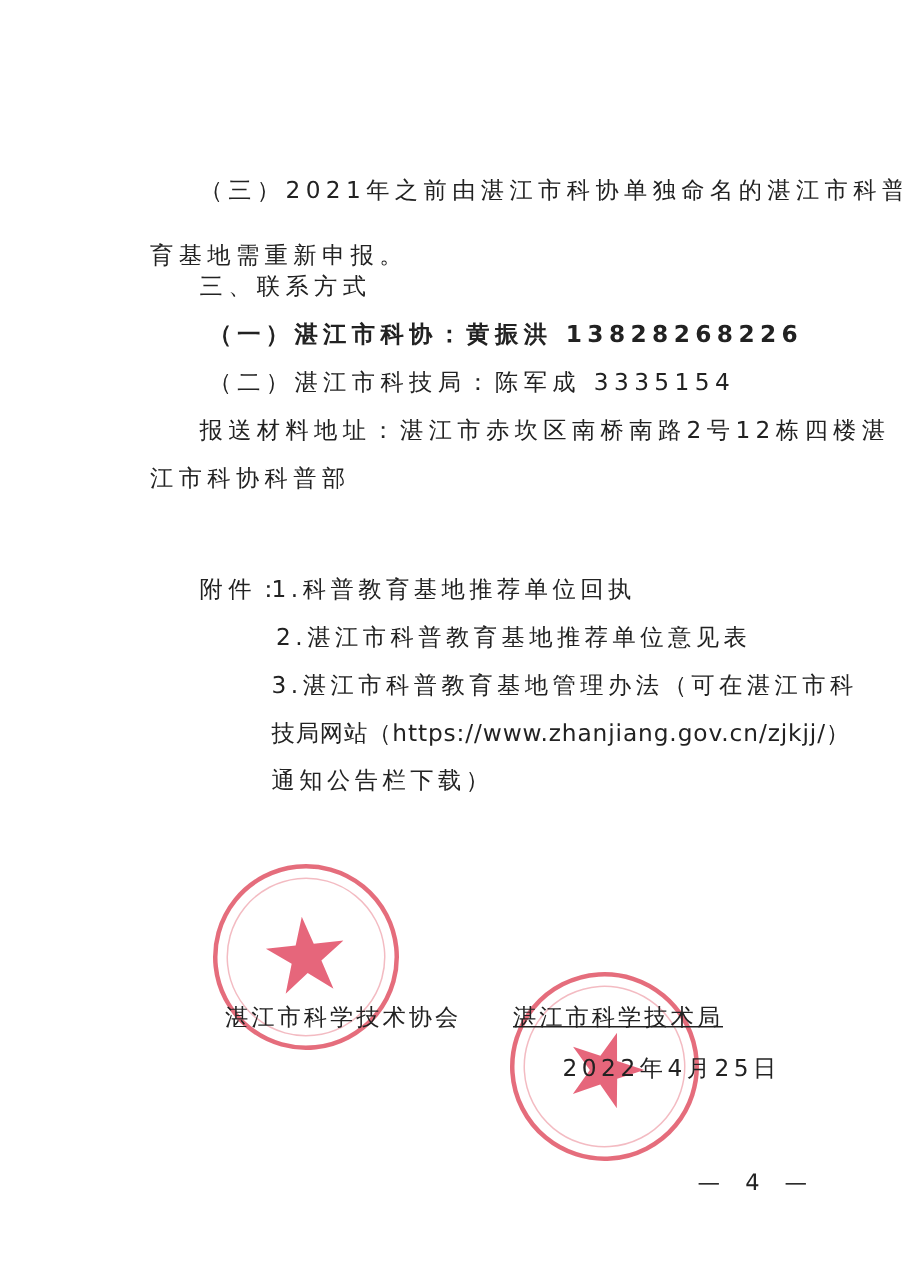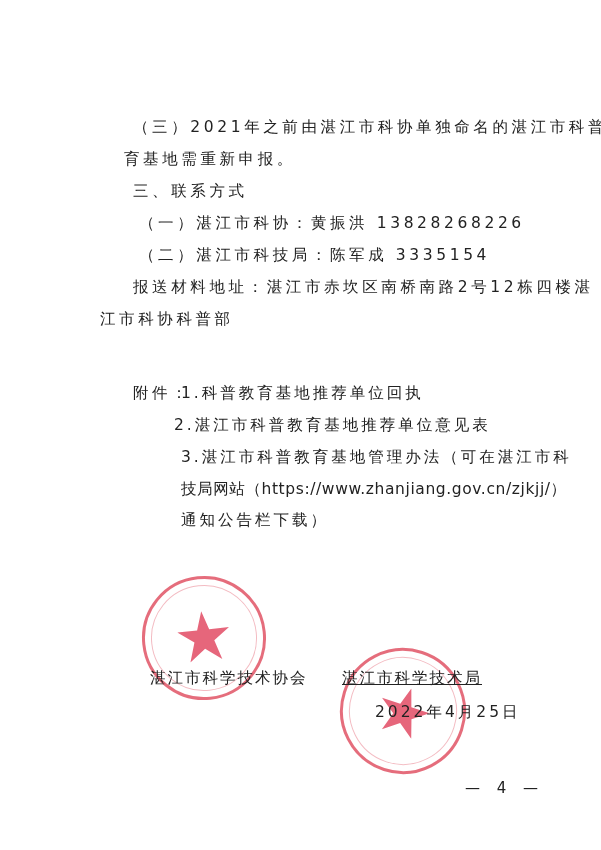--- a/index.html
+++ b/index.html
@@ -20,30 +20,30 @@
   }
   .seal svg { position:absolute; }
   .pageno { position:absolute; font-size:15px; letter-spacing:6px; }
 </style>
 </head>
 <body>
 
 <div>
 
   <div class="line" style="left:133px; top:117px;">（三）2021年之前由湛江市科协单独命名的湛江市科普教</div>
-  <div class="line" style="left:100px; top:149px;margin-left:24px;">育基地需重新申报。</div>
+  <div class="line" style="left:100px; top:160px;">育基地需重新申报。</div>
   <div class="line" style="left:133px; top:181px;">三、联系方式</div>
-  <div class="line" style="left:139px; top:213px;">（一）湛江市科协：黄振洪   13828268226</div>
+  <div class="line" style="left:139px; top:213px;font-weight:bold;">（一）湛江市科协：黄振洪   13828268226</div>
   <div class="line" style="left:139px; top:245px;">（二）湛江市科技局：陈军成   3335154</div>
   <div class="line" style="left:133px; top:277px;">报送材料地址：湛江市赤坎区南桥南路2号12栋四楼湛</div>
   <div class="line" style="left:100px; top:309px;">江市科协科普部</div>
 
   <div class="line" style="left:133px; top:383px;">附件：</div>
   <div class="line" style="left:181px; top:383px; letter-spacing:3px;">1.科普教育基地推荐单位回执</div>
-  <div class="line" style="left:174px; top:415px; letter-spacing:3px;">2.湛江市科普教育基地推荐单位意见表</div>
+  <div class="line" style="left:184px; top:415px; letter-spacing:3px;">2.湛江市科普教育基地推荐单位意见表</div>
   <div class="line" style="left:181px; top:447px; letter-spacing:3px;">3.湛江市科普教育基地管理办法（可在湛江市科</div>
   <div class="line" style="left:181px; top:479px; letter-spacing:0.6px;">技局网站（https://www.zhanjiang.gov.cn/zjkjj/）</div>
   <div class="line" style="left:181px; top:511px; letter-spacing:3px;font-family:Liberation Mono, monospace;">通知公告栏下载）</div>
 
   <div class="seal" style="left:142px; top:576px; width:124px; height:124px; transform:rotate(-6deg);">
     <div class="inner"></div>
     <svg width="52" height="50" viewBox="0 0 24 23" style="left:33px; top:32px;">
       <polygon points="12,0 14.8,8.6 24,8.6 16.6,14 19.4,23 12,17.4 4.6,23 7.4,14 0,8.6 9.2,8.6" fill="rgba(224,64,90,0.8)"></polygon>
     </svg>
   </div>

